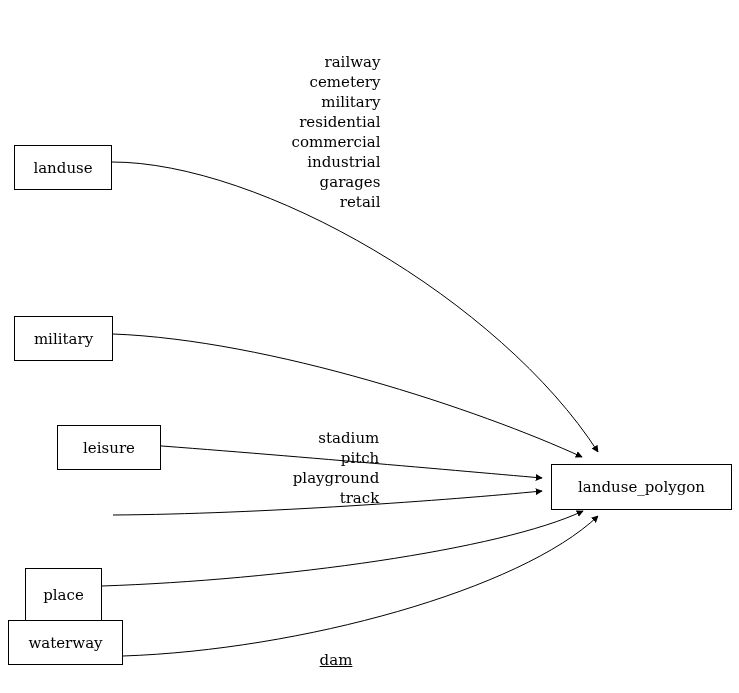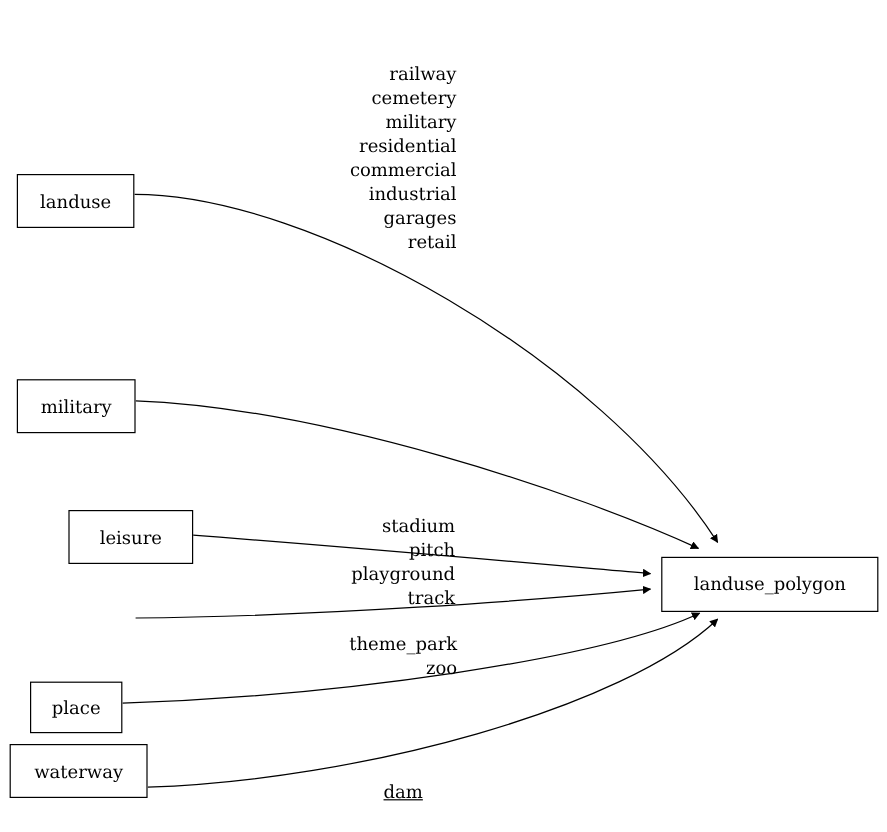--- a/index.html
+++ b/index.html
@@ -76,21 +76,21 @@
 
   <div class="node" style="left:14px; top:316px; width:99px; height:45px;">
     <span>military</span>
   </div>
 
   <div class="node" style="left:19px; top:425px; width:104px; height:45px;margin-left:38px;">
     <span>leisure</span>
   </div>
 
 
-  <div class="node" style="left:25px; top:568px; width:77px; height:43px;">
+  <div class="node" style="left:25px; top:568px; width:77px; height:53px;">
     <span>place</span>
   </div>
 
   <div class="node" style="left:8px; top:620px; width:115px; height:45px;">
     <span>waterway</span>
   </div>
 
   <div class="node" style="left:551px; top:464px; width:181px; height:46px;">
     <span>landuse_polygon</span>
   </div>
@@ -103,19 +103,17 @@
 industrial
 garages
 retail</div>
 
 
   <div class="edge-label" style="left:336px; top:380px;">stadium
 pitch
 playground
 track</div>
 
-  <div class="edge-label" style="left:336px; top:479px;">theme_park
-zoo</div>
 
 
   <div class="edge-label" style="left:336px; top:602px;text-decoration:underline;">dam</div>
 
 </div>
 
 </body></html>

